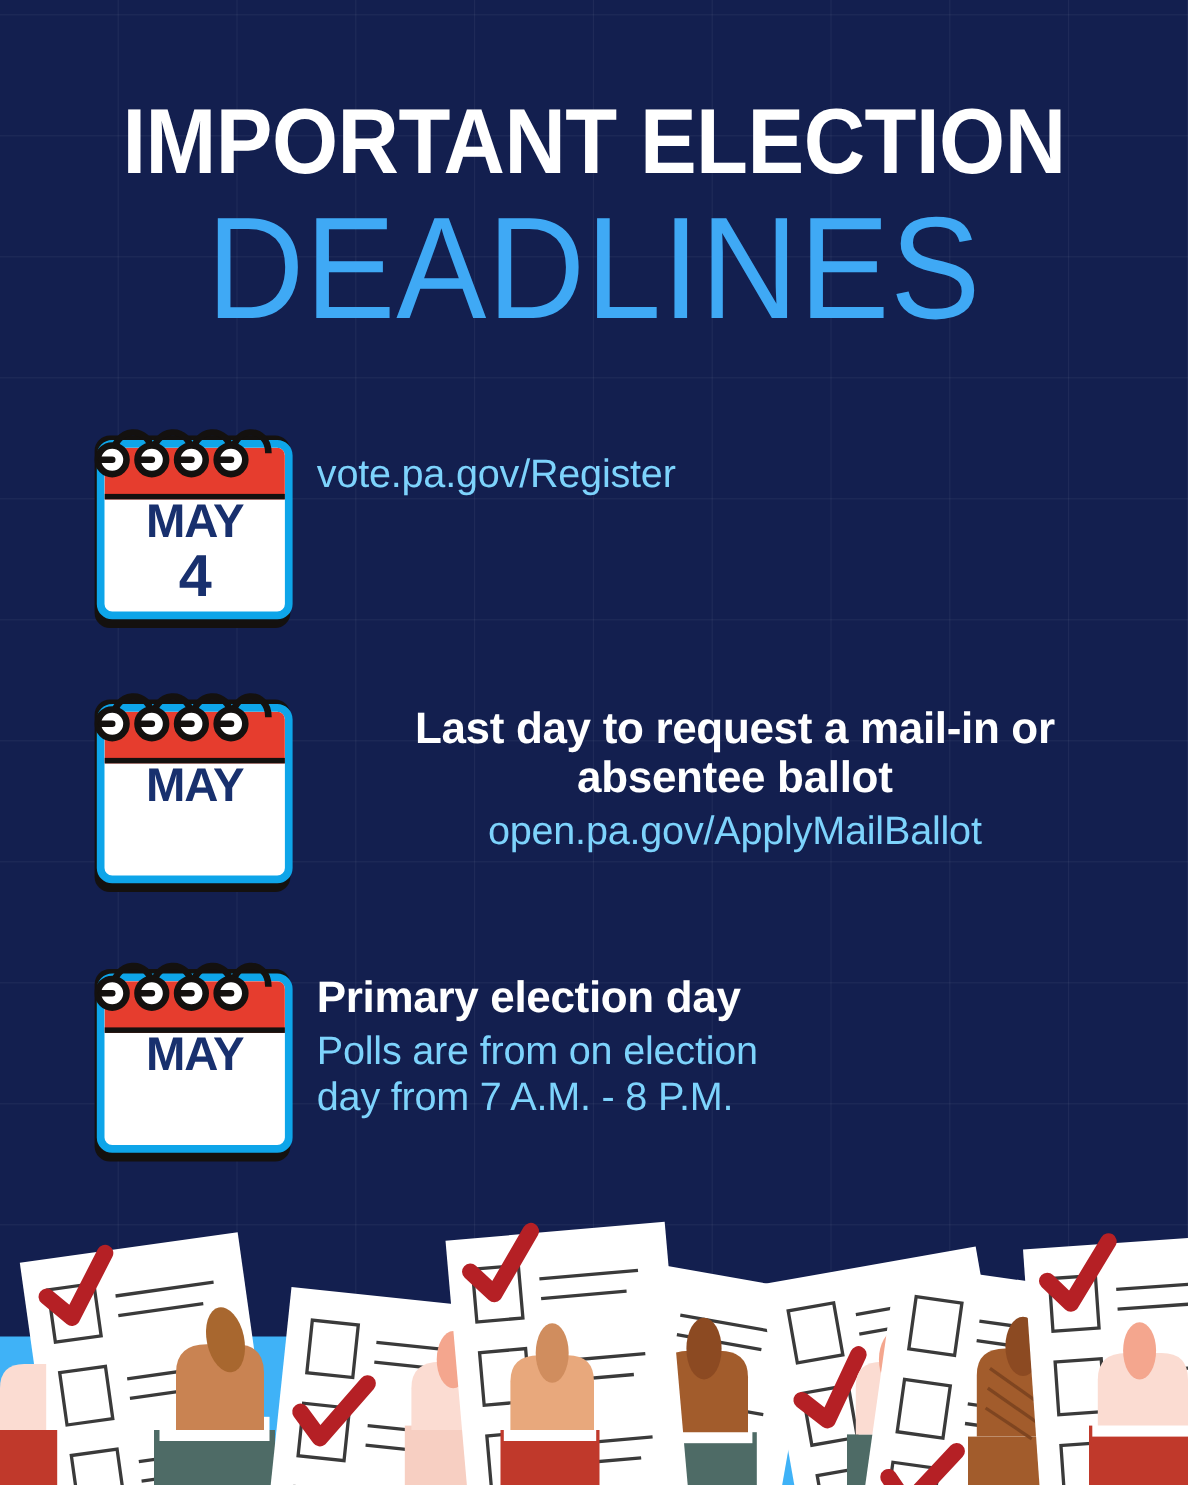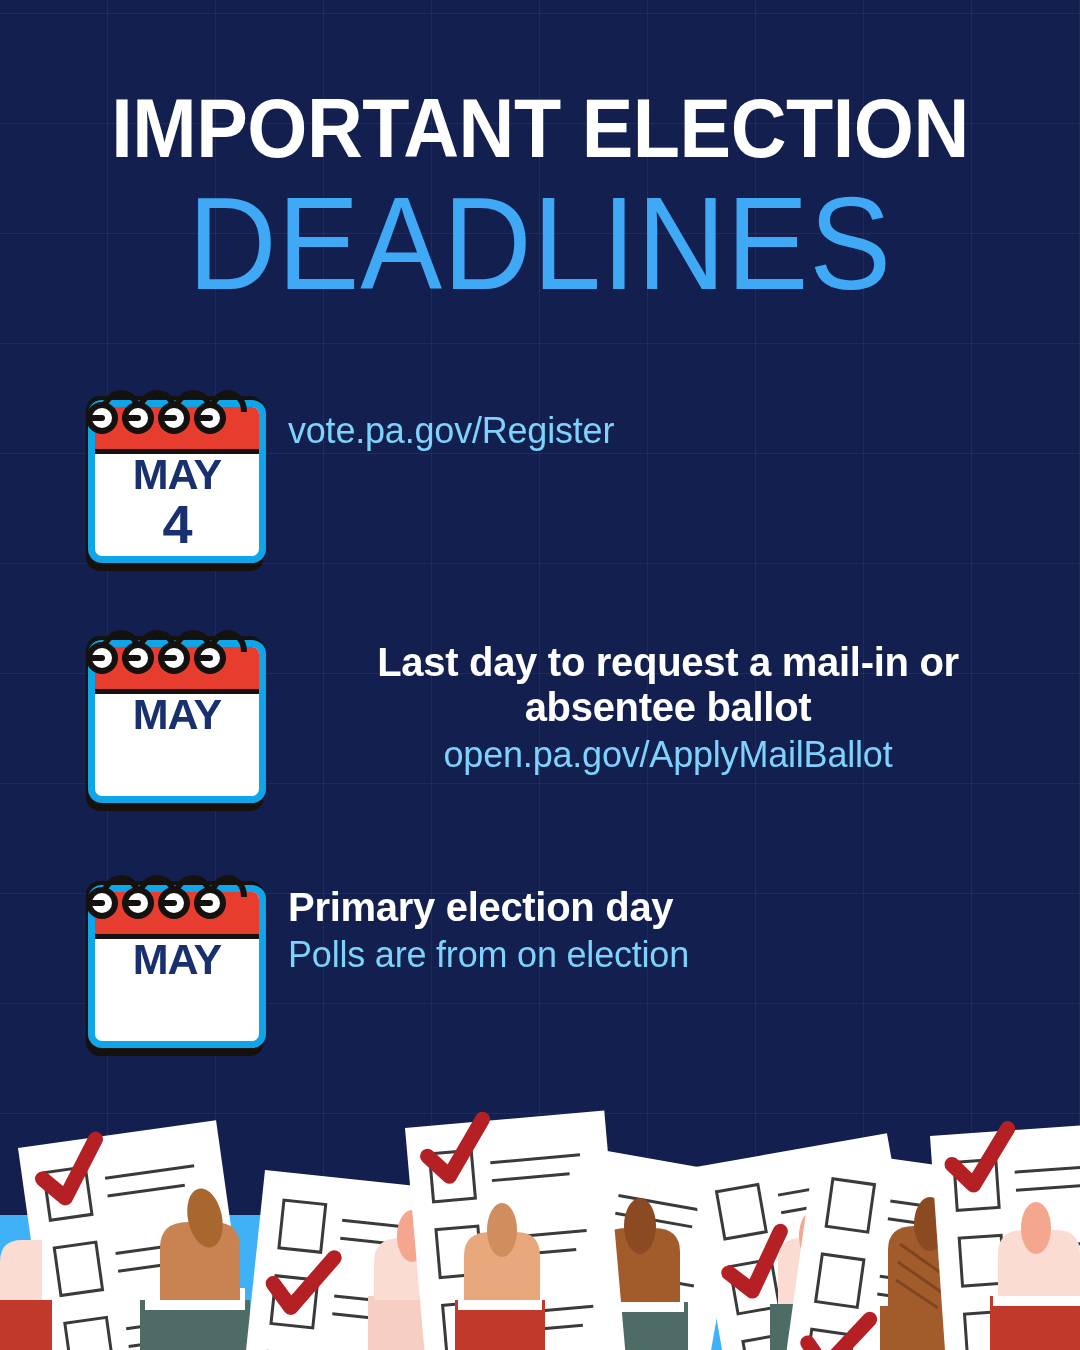--- a/index.html
+++ b/index.html
@@ -219,20 +219,21 @@
           <path d="M30 40 L20 40"></path>
             <path d="M66 40 L56 40"></path>
           <path d="M102 40 L92 40"></path>
             <path d="M138 40 L128 40"></path>
         </g>
       </svg>
     </div>
     <div class="txt">
       <p class="txt-title">Primary election day</p>
       <p class="txt-sub">Polls are from on election</p>
+      <p class="txt-sub" style="margin-top:0">day from 7 A.M. - 8 P.M.</p>
     </div>
   </div>
 
   <svg class="illus" viewBox="0 0 1080 1350">
 
     <rect x="0" y="1215" width="1080" height="135" fill="#3fb2f7"></rect>
 
     <defs>
       <g id="ballot">
         <rect x="0" y="0" width="200" height="250" fill="#ffffff"></rect>

